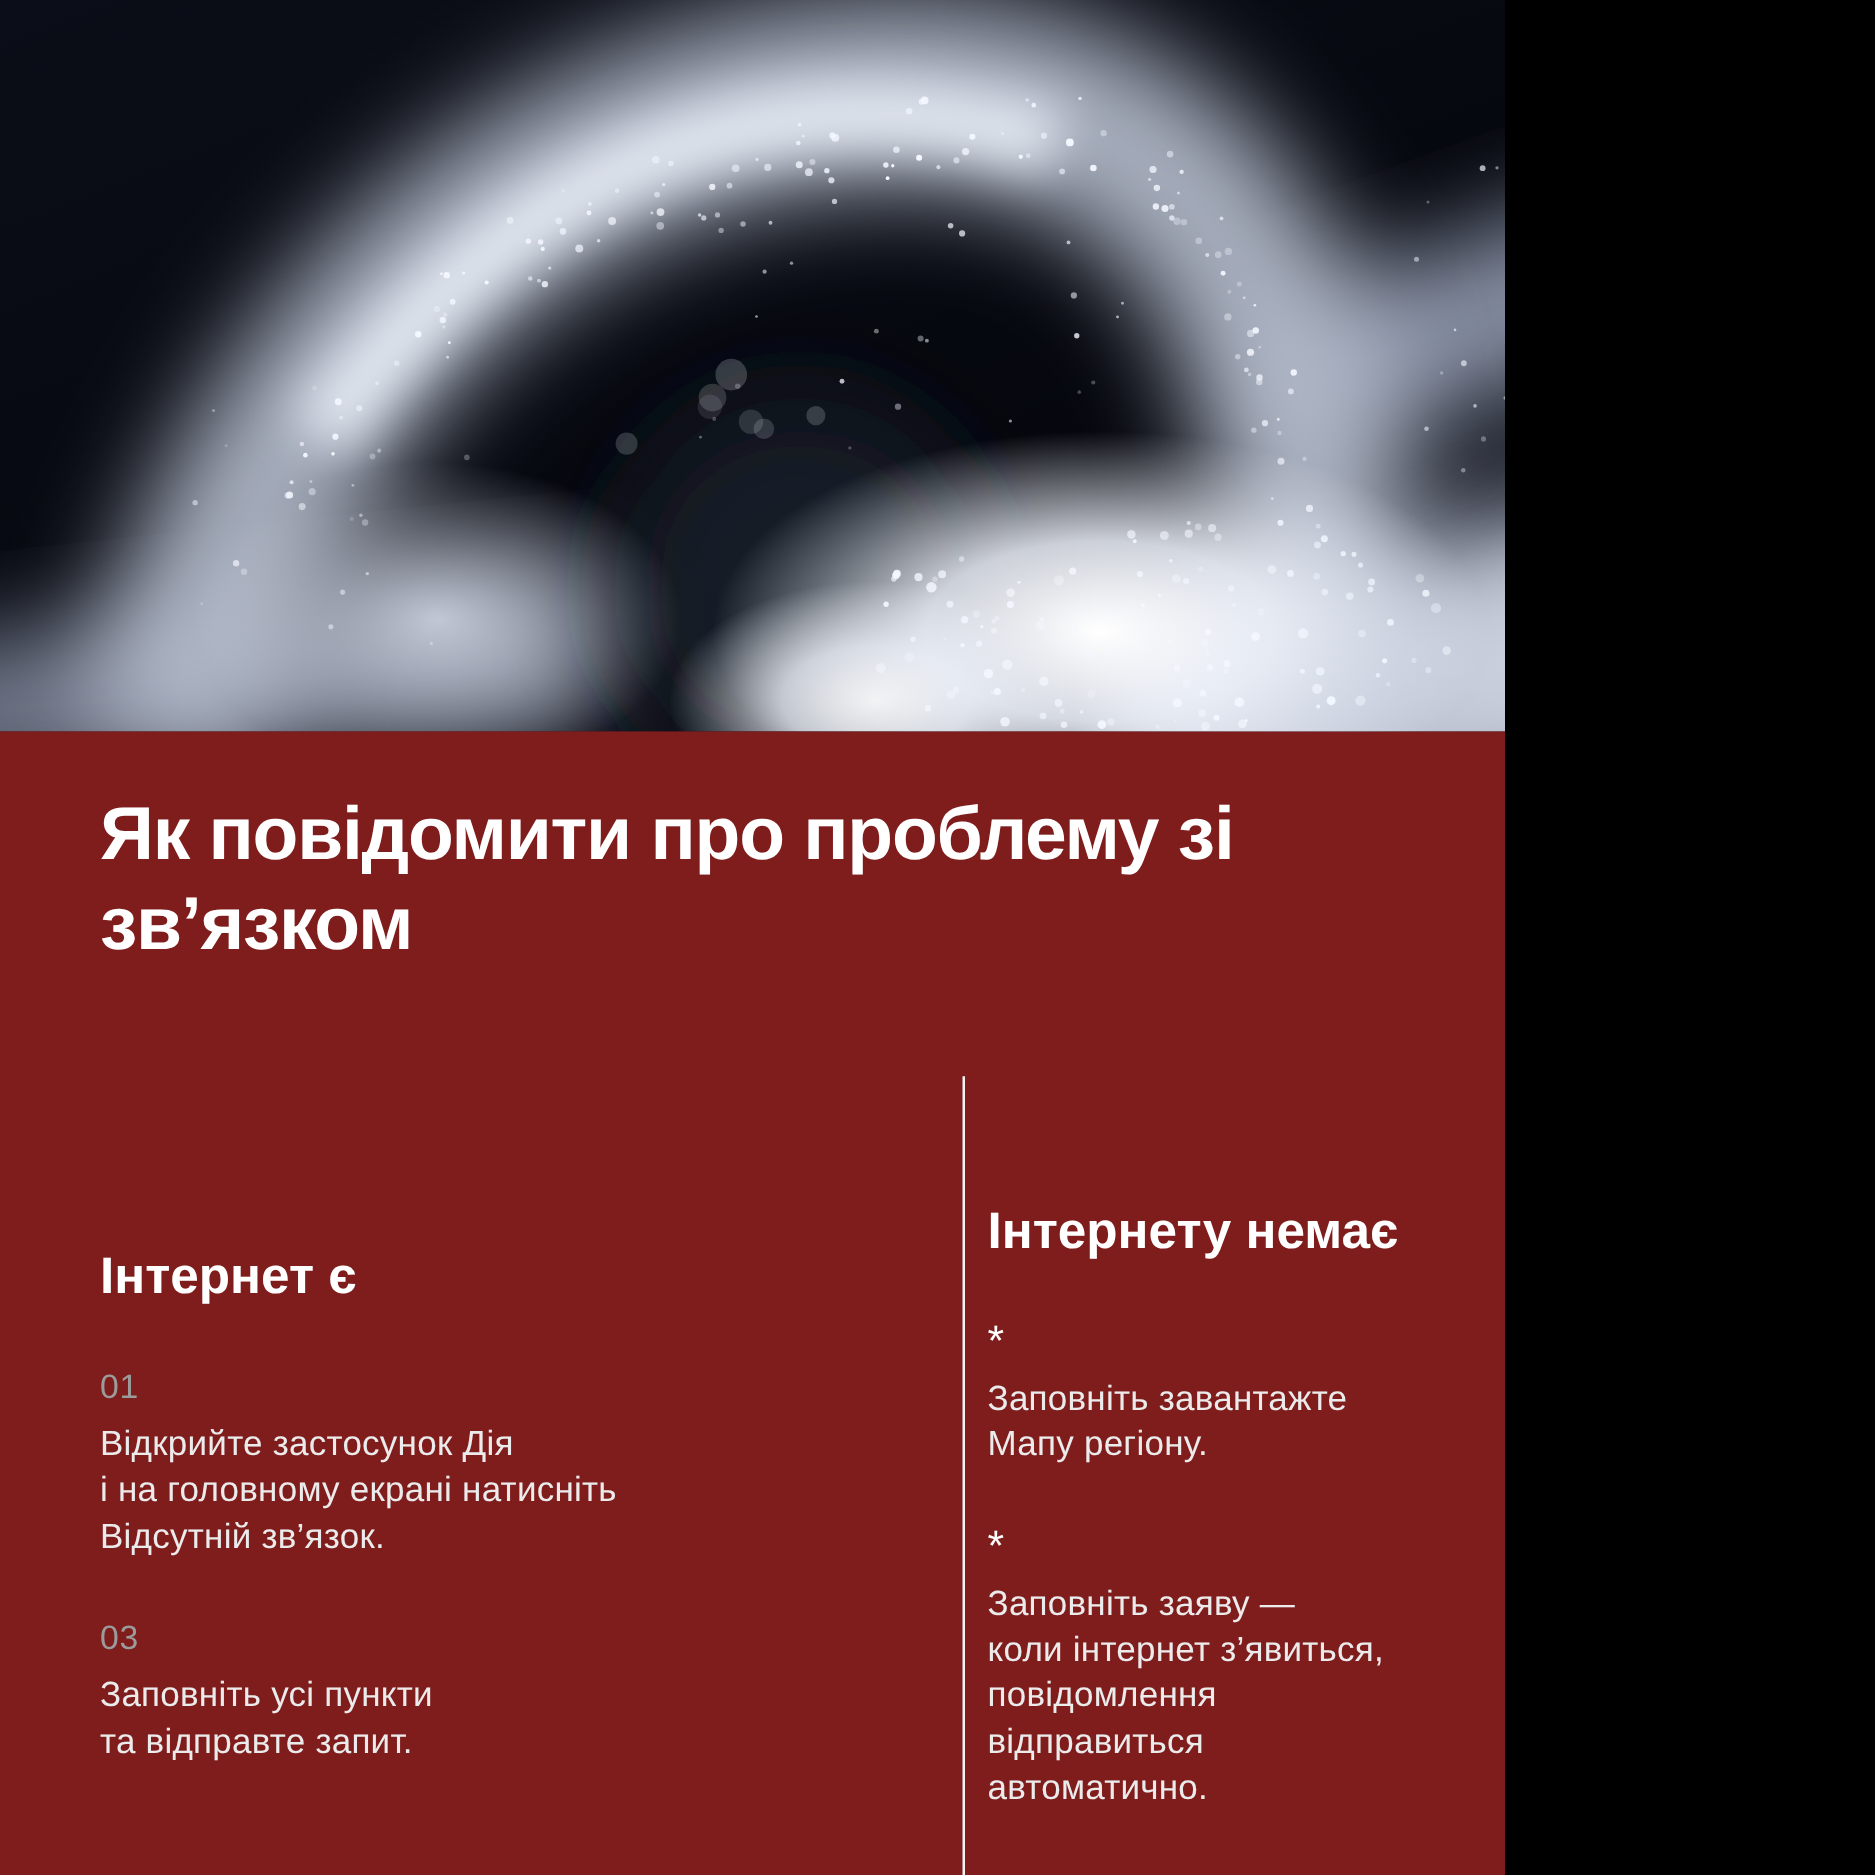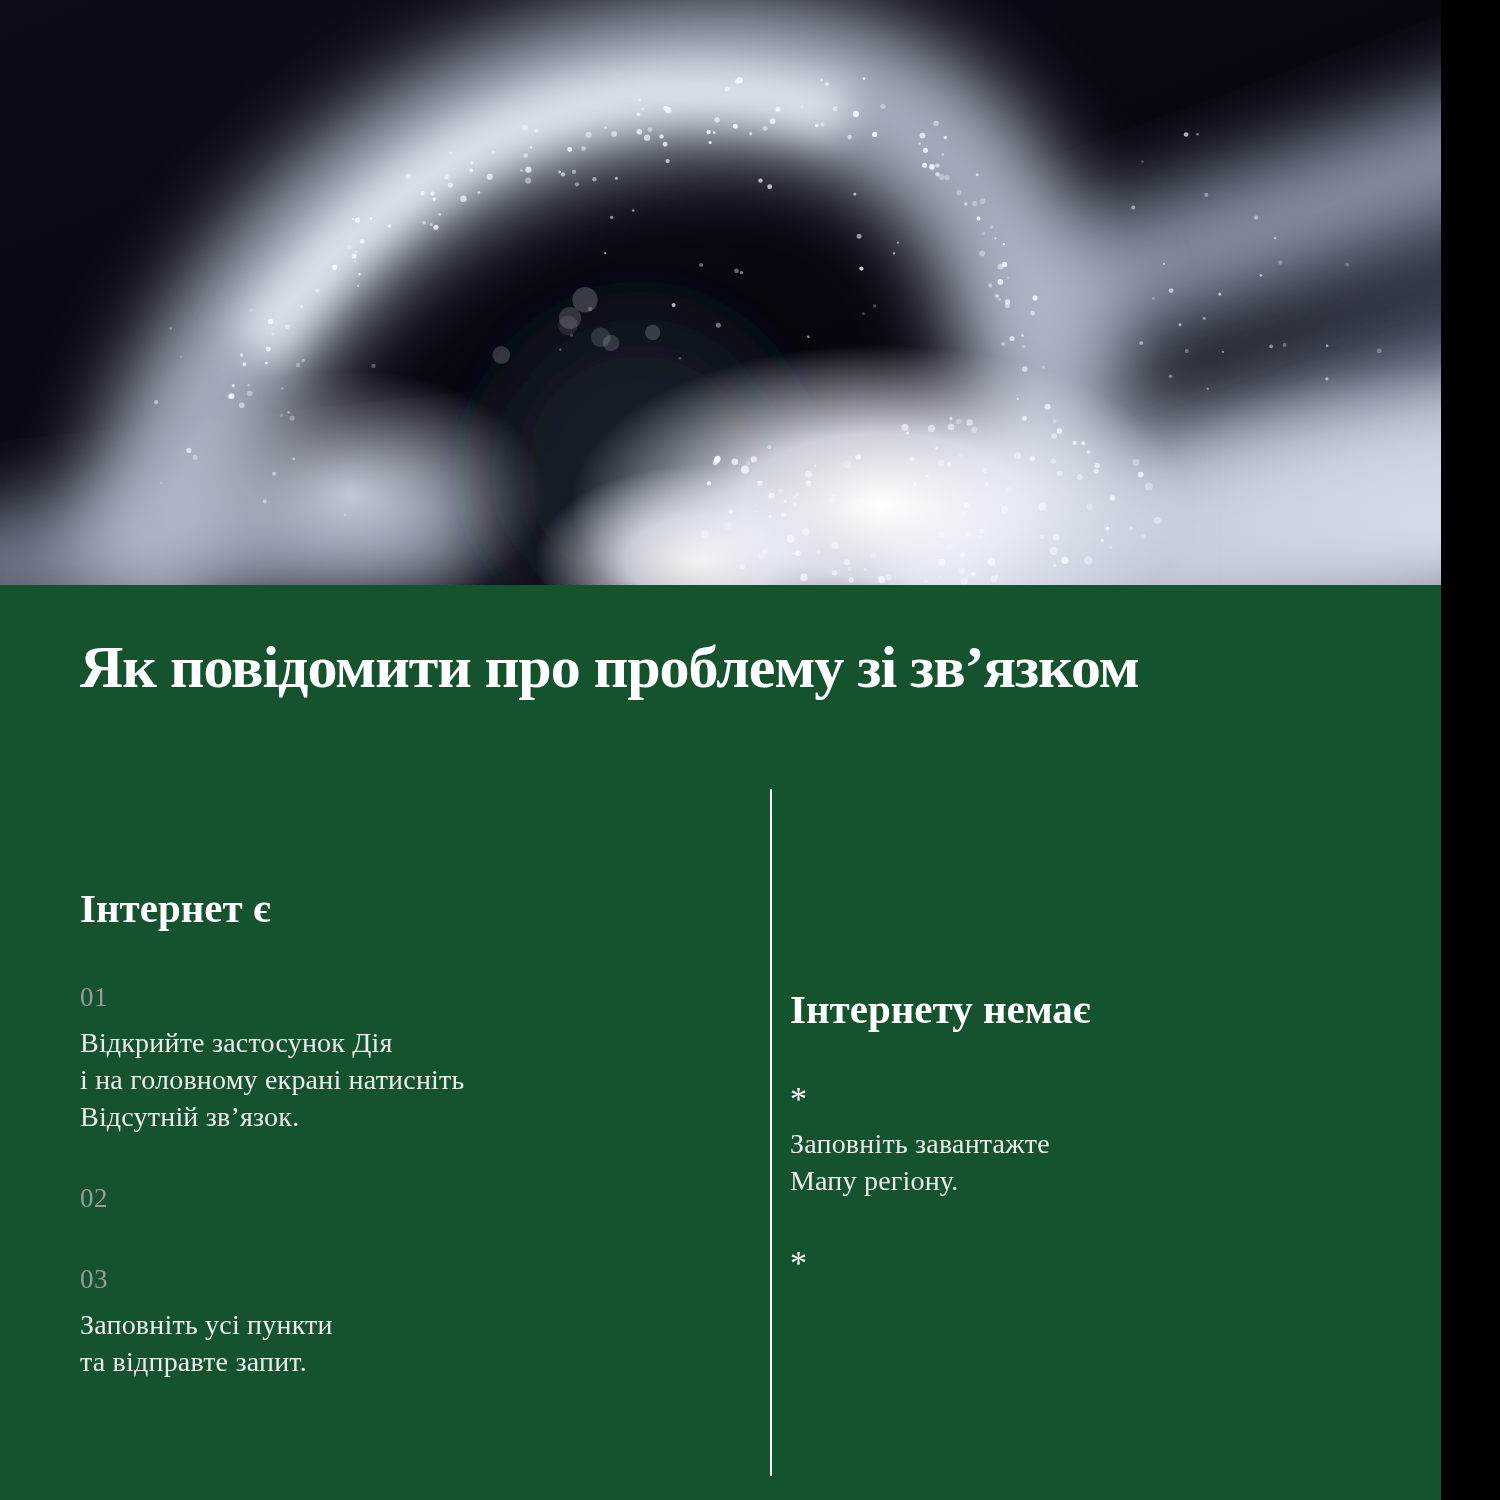--- a/index.html
+++ b/index.html
@@ -1,21 +1,21 @@
 <!DOCTYPE html>
 <html><head>
 <meta charset="utf-8">
 <style>
   html,body{margin:0;padding:0;background:#000;}
   .page{
     position:relative;
-    width:1441px;height:1500px;
-    background:#14532d;
+    width:1204px;height:1500px;
+    background:#7f1d1d;
     overflow:hidden;
-    font-family:Liberation Serif, serif;
+    font-family:Liberation Sans, sans-serif;
   }
   
   .hero{
     position:relative;
     width:1500px;height:585px;
     background:#05070d;
   }
   .hero svg{display:block;}
   
   .content{
@@ -485,39 +485,42 @@
       <div class="col left">
         <h2 class="col-header">Інтернет є</h2>
 
         <div class="item">
           <div class="item-label">01</div>
           <p class="item-text">Відкрийте застосунок Дія
 і на головному екрані натисніть
 Відсутній зв’язок.</p>
         </div>
         <div class="item">
-          <div class="item-label">02</div>
         </div>
         <div class="item">
           <div class="item-label">03</div>
           <p class="item-text">Заповніть усі пункти
 та відправте запит.</p>
         </div>
       </div>
 
       <div class="divider"></div>
 
       <div class="col right">
         <h2 class="col-header">Інтернету немає</h2>
 
         <div class="item">
           <div class="item-label star">*</div>
           <p class="item-text">Заповніть завантажте
 Мапу регіону.</p>
         </div>
         <div class="item">
           <div class="item-label star">*</div>
+          <p class="item-text">Заповніть заяву —
+коли інтернет з’явиться,
+повідомлення відправиться
+автоматично.</p>
         </div>
       </div>
 
     </div>
   </section>
 </div>
 
 </body></html>

